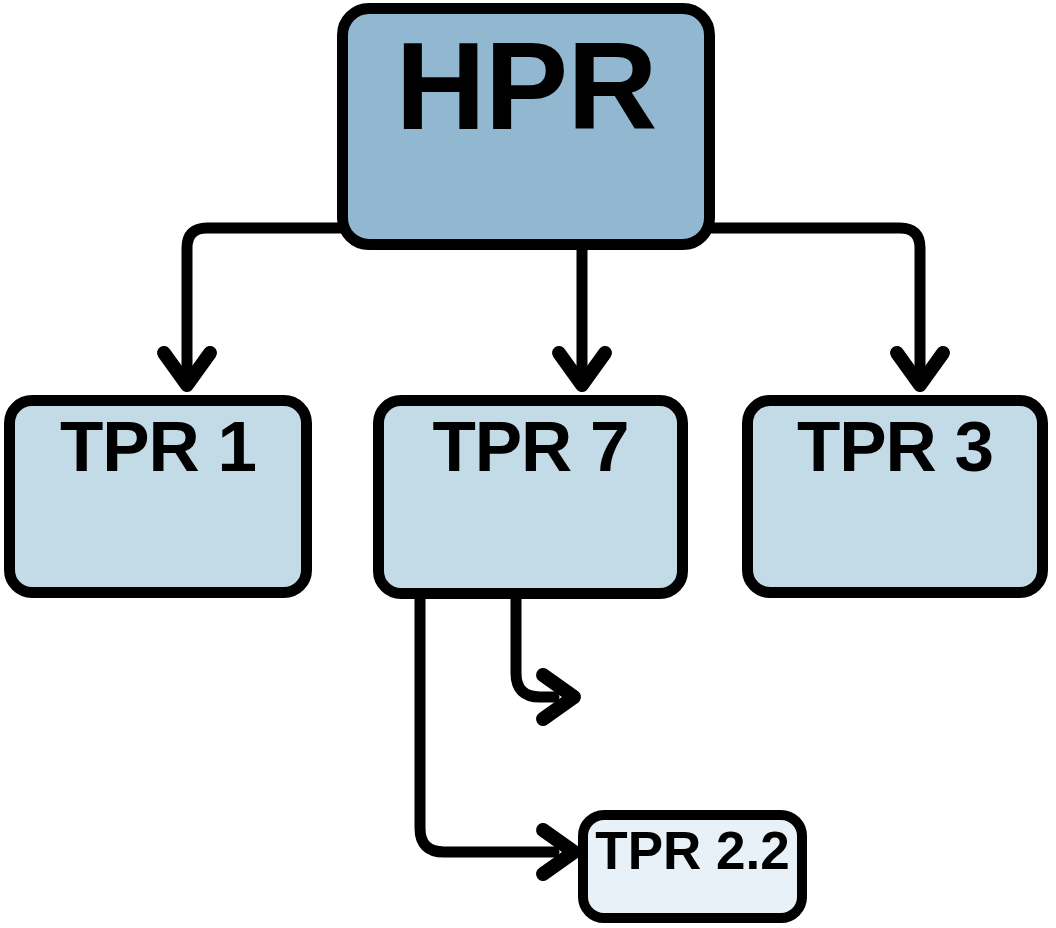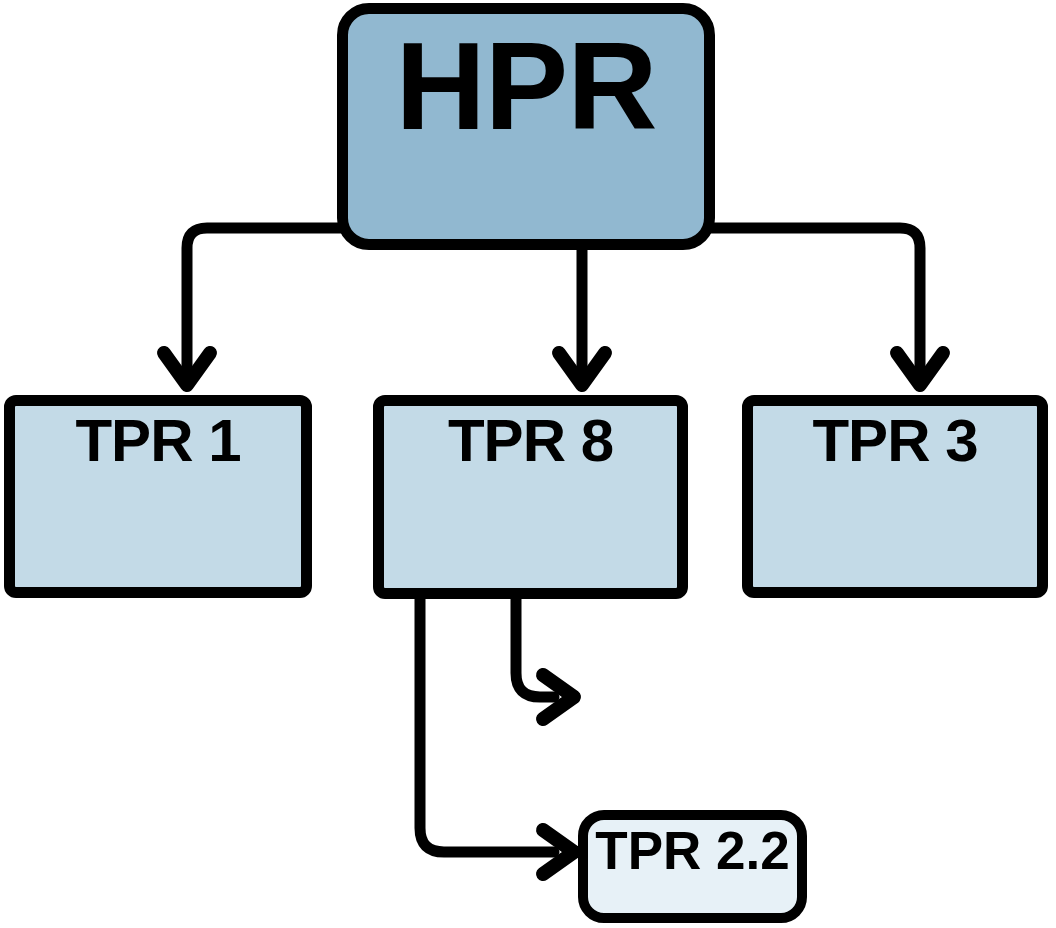--- a/index.html
+++ b/index.html
@@ -47,22 +47,22 @@
     letter-spacing: -1px;
     white-space: nowrap;
   }
   .node-hpr {
     left: 337px; top: 3px;
     width: 378px; height: 247px;
     border-radius: 32px;
     font-size: 125px;
   }
   .node-l2 {
-    border-radius: 12px;
-    font-size: 60px;
+    border-radius: 28px;
+    font-size: 71px;
   }
   .node-tpr1 { left: 4px;   top: 395px; width: 308px; height: 203px; }
   .node-tpr2 { left: 373px; top: 395px; width: 315px; height: 204px; }
   .node-tpr3 { left: 742px; top: 395px; width: 306px; height: 203px; }
   .node-l3 {
     border-radius: 26px;
     border-width: 10px;
     font-size: 53px;
     letter-spacing: 0;
   }
@@ -94,21 +94,21 @@
 
   <div class="node node-hpr" style="background-color: rgb(145, 184, 208);">
     <span>HPR</span>
   </div>
 
   <div class="node node-l2 node-tpr1" style="background-color: rgb(195, 218, 231);">
     <span>TPR 1</span>
   </div>
 
   <div class="node node-l2 node-tpr2" style="background-color: rgb(195, 218, 231);">
-    <span>TPR 8</span>
+    <span>TPR 7</span>
   </div>
 
   <div class="node node-l2 node-tpr3" style="background-color: rgb(195, 218, 231);">
     <span>TPR 3</span>
   </div>
 
 
   <div class="node node-l3 node-tpr22" style="background-color: rgb(231, 241, 247);">
     <span>TPR 2.2</span>
   </div>

